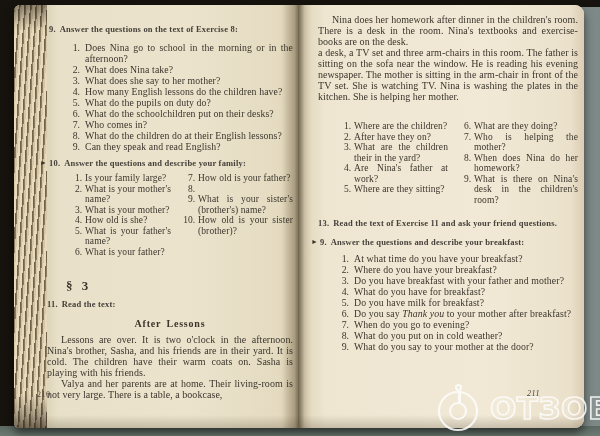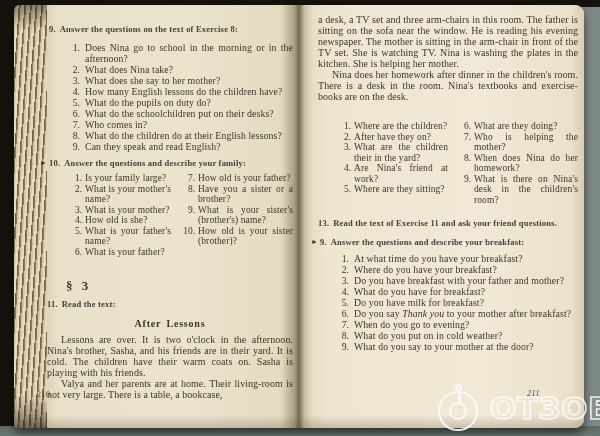--- a/index.html
+++ b/index.html
@@ -181,21 +181,20 @@
           </div>
         </div>
       <div style="width:11px"></div>
       <div class="qlist" style="width:111px">
           <div class="q-row">
             <span class="q-num">7.</span>
             <span class="q-text">How old is your father?</span>
           </div>
           <div class="q-row">
             <span class="q-num">8.</span>
-            <span class="q-text">Have you a sister or a brother?</span>
           </div>
           <div class="q-row">
             <span class="q-num">9.</span>
             <span class="q-text">What is your sister's (brother's) name?</span>
           </div>
           <div class="q-row">
             <span class="q-num">10.</span>
             <span class="q-text">How old is your sister (brother)?</span>
           </div>
         </div>
@@ -213,43 +212,43 @@
     <div class="gap5"></div>
     <div>
         <div class="para indent">Lessons are over. It is two o'clock in the afternoon. Nina's brother, Sasha, and his friends are in their yard. It is cold. The children have their warm coats on. Sasha is playing with his friends.</div>
         <div class="para indent">Valya and her parents are at home. Their living-room is not very large. There is a table, a bookcase,</div>
       </div>
   </div>
 
   <div class="content content-right">
     <div style="height:8px"></div>
     <div>
+        <div class="para indent">Nina does her homework after dinner in the children's room. There is a desk in the room. Nina's textbooks and exercise-books are on the desk.</div>
         <div class="para">a desk, a TV set and three arm-chairs in this room. The father is sitting on the sofa near the window. He is reading his evening newspaper. The mother is sitting in the arm-chair in front of the TV set. She is watching TV. Nina is washing the plates in the kitchen. She is helping her mother.</div>
-        <div class="para indent">Nina does her homework after dinner in the children's room. There is a desk in the room. Nina's textbooks and exercise-books are on the desk.</div>
       </div>
 
     <div style="height:14px"></div>
     <div class="gap5"></div>
     <div class="cols" style="margin-left:20px">
       <div class="qlist" style="width:110px">
           <div class="q-row">
             <span class="q-num">1.</span>
             <span class="q-text">Where are the children?</span>
           </div>
           <div class="q-row">
             <span class="q-num">2.</span>
             <span class="q-text">After have they on?</span>
           </div>
           <div class="q-row">
             <span class="q-num">3.</span>
             <span class="q-text">What are the children their in the yard?</span>
           </div>
           <div class="q-row">
             <span class="q-num">4.</span>
-            <span class="q-text">Are Nina's friend at work?</span>
+            <span class="q-text">Are Nina's father at work?</span>
           </div>
           <div class="q-row">
             <span class="q-num">5.</span>
             <span class="q-text">Where are they sitting?</span>
           </div>
         </div>
       <div style="width:10px"></div>
       <div class="qlist" style="width:120px">
           <div class="q-row">
             <span class="q-num">6.</span>

